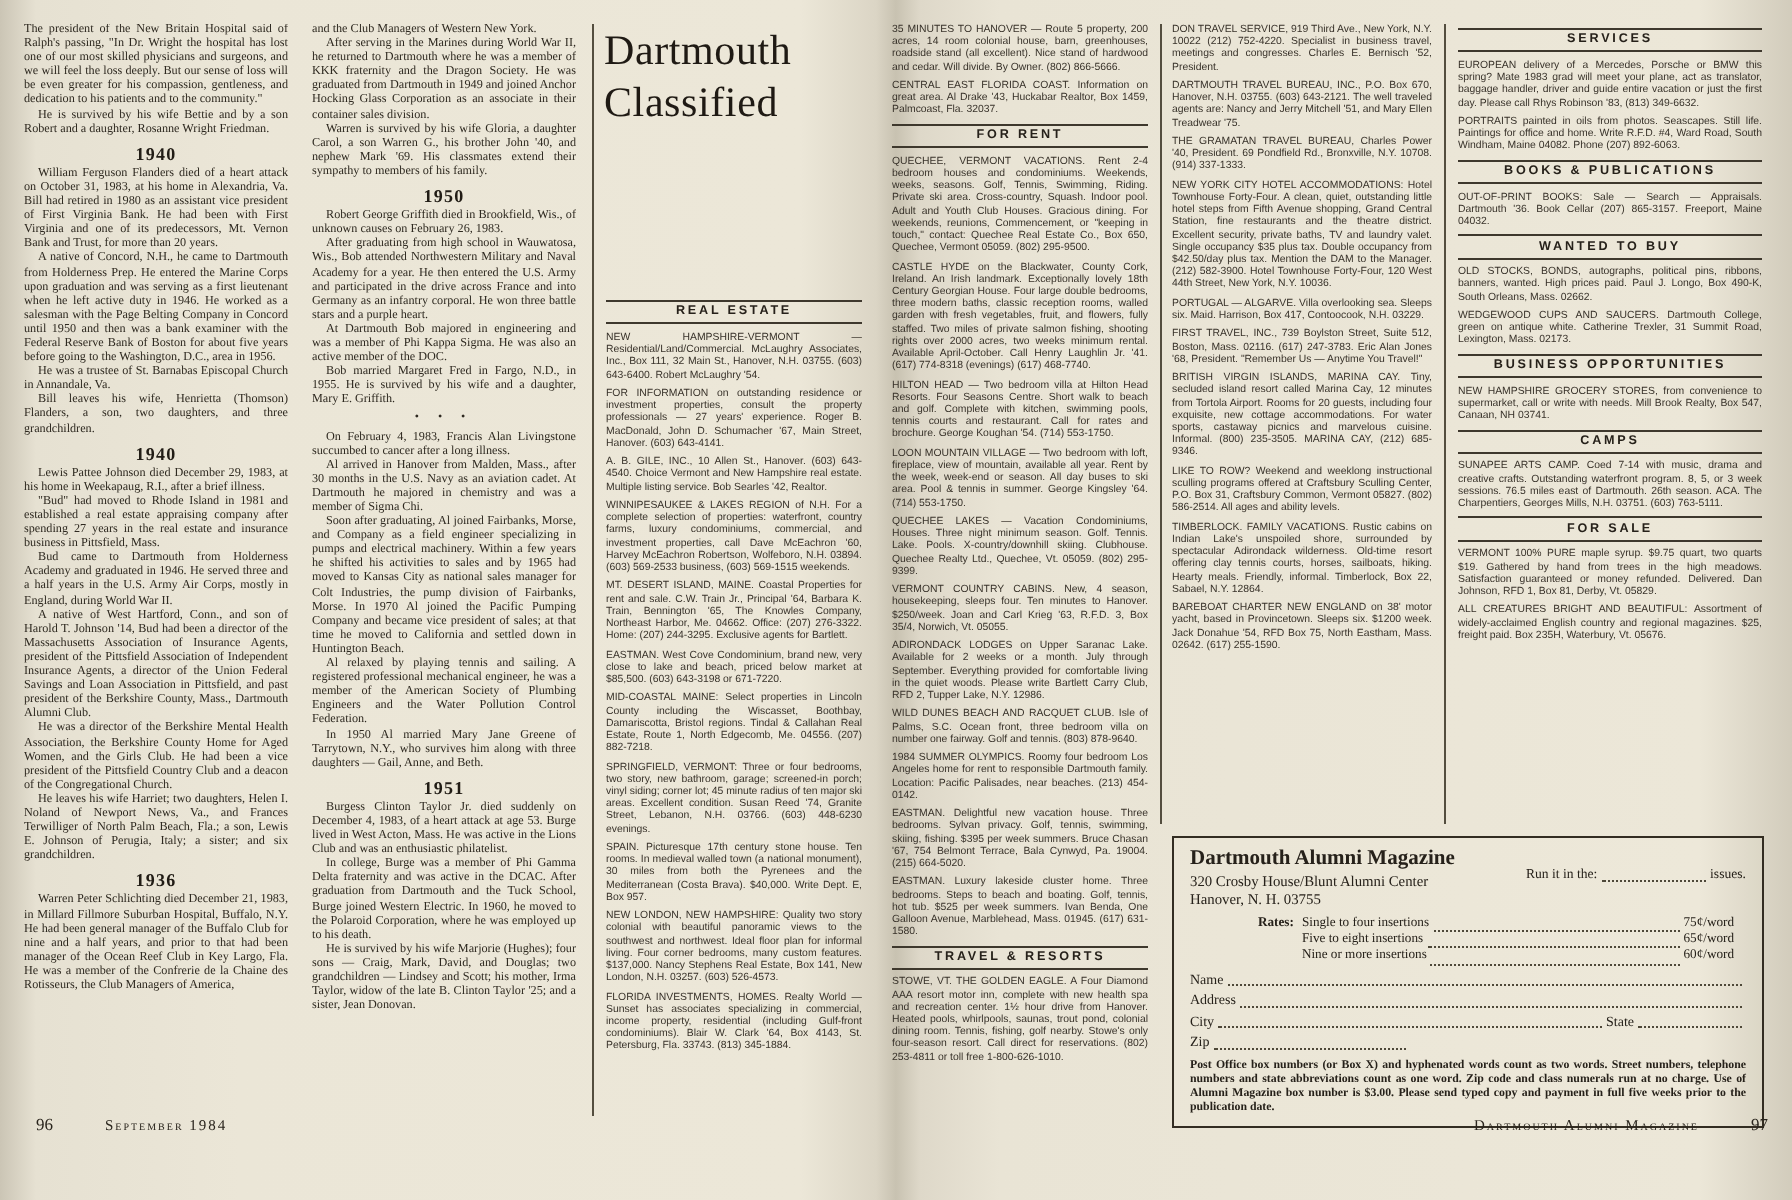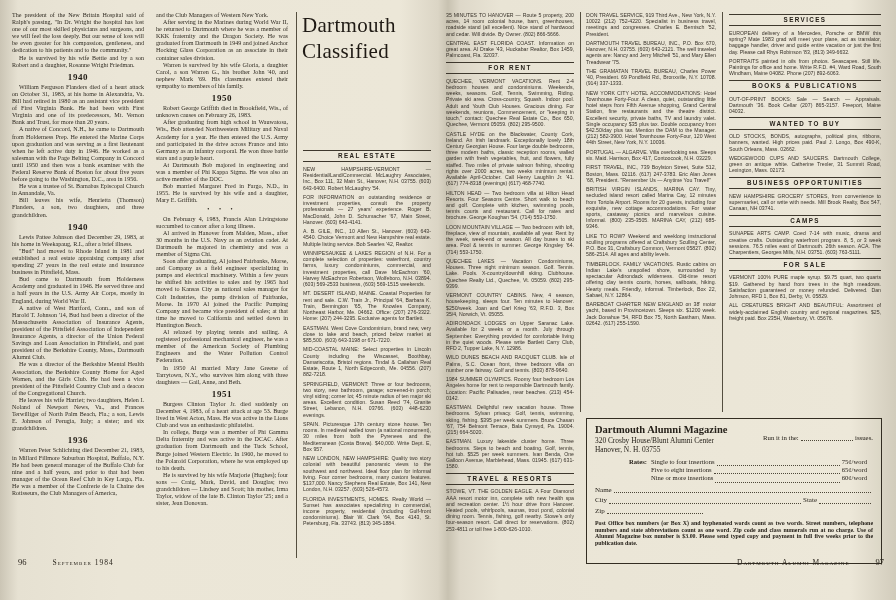--- a/index.html
+++ b/index.html
@@ -190,20 +190,24 @@
         </div>
       </div>
     </div>
 
     <div class="fields">
       <div class="field-row">
         <span>Name</span>
         <span class="dots"></span>
       </div>
       <div class="field-row">
+        <span>Address</span>
+        <span class="dots"></span>
+      </div>
+      <div class="field-row">
         <span>City</span>
         <span class="dots"></span>
         <span>State</span>
         <span class="dots" style="flex:0 0 52px"></span>
       </div>
       <div class="field-row">
         <span>Zip</span>
         <span class="dots" style="flex:0 0 96px"></span>
         <span style="flex:1"></span>
       </div>

